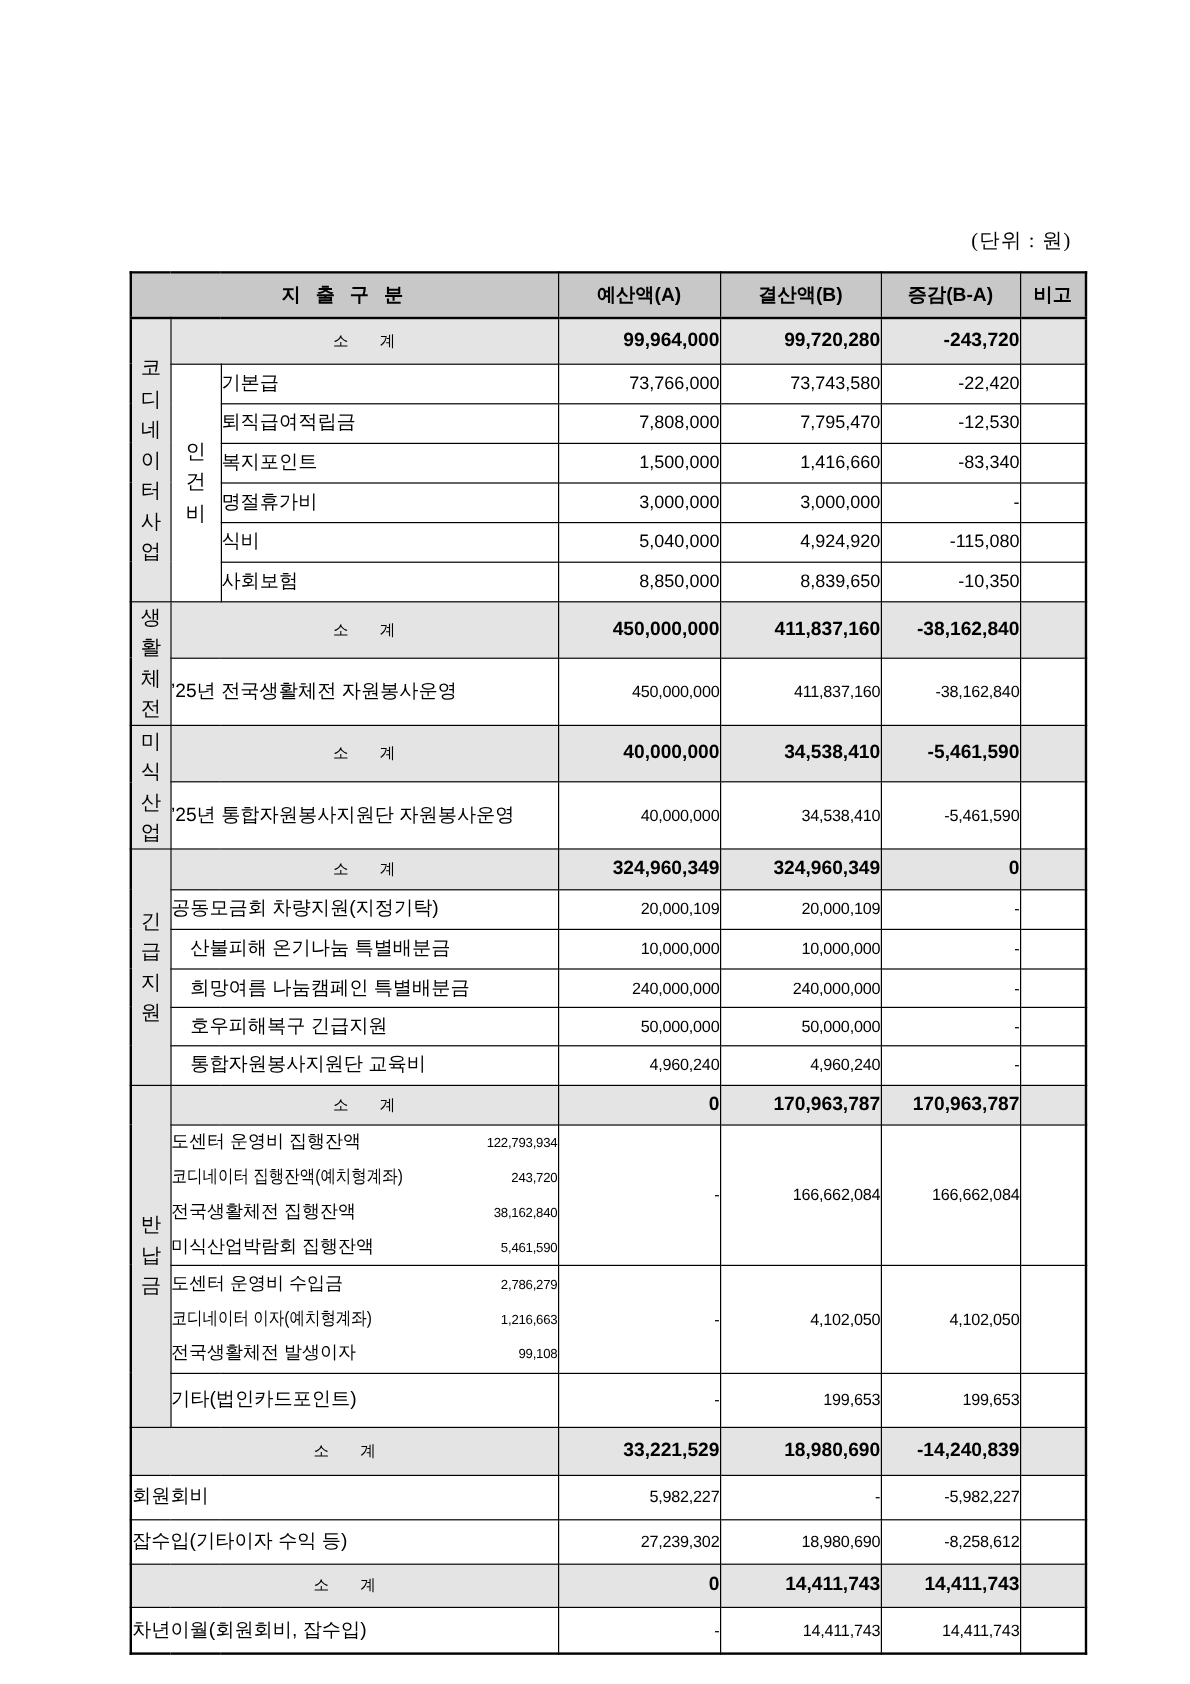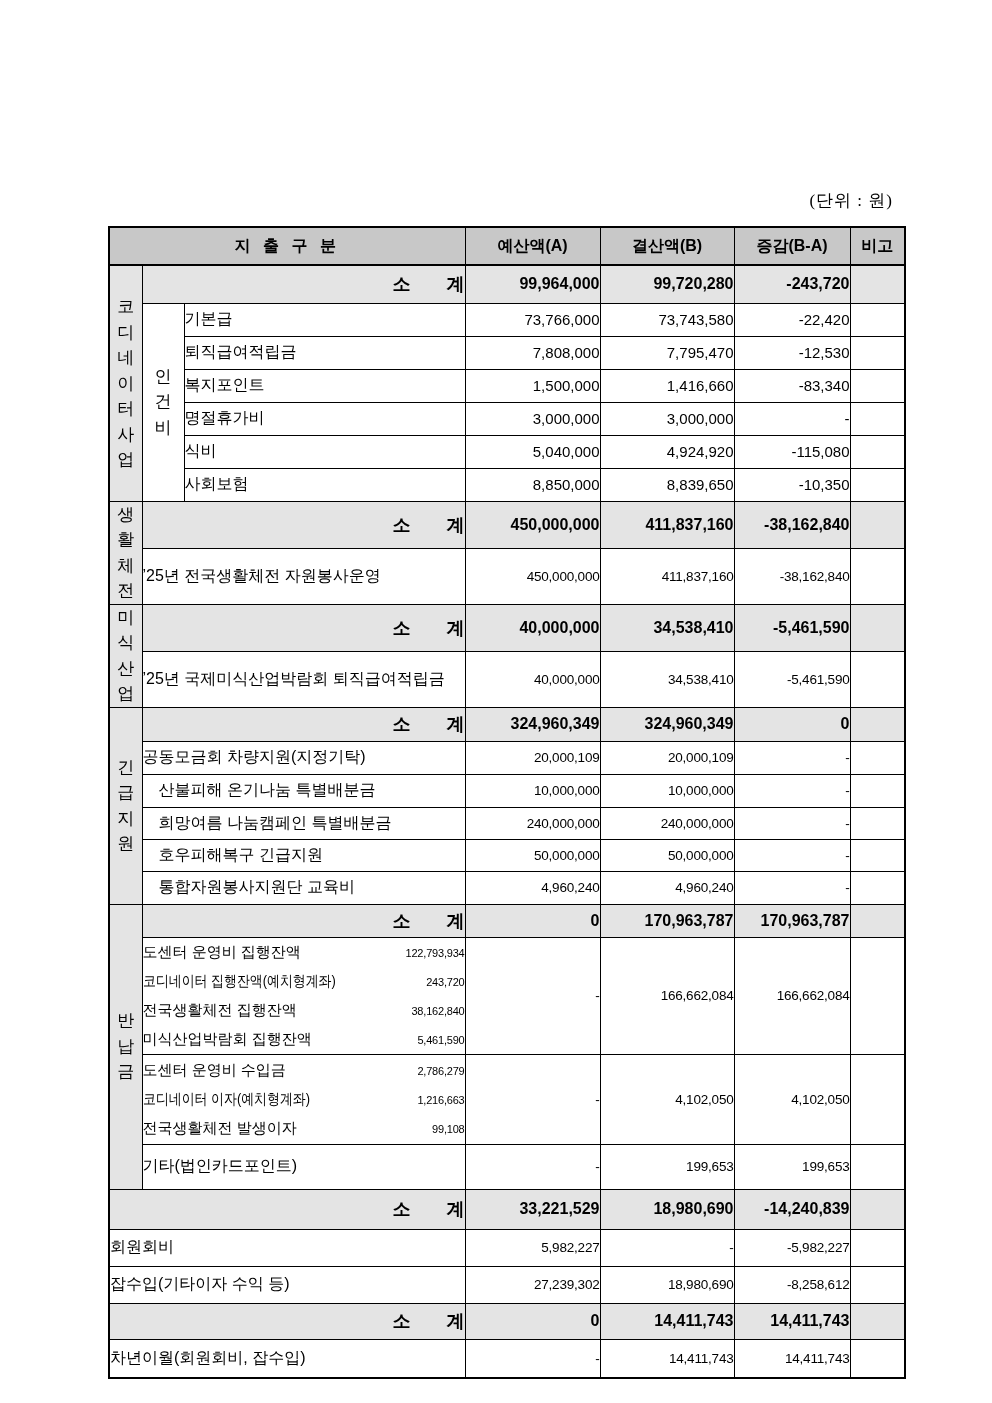--- a/index.html
+++ b/index.html
@@ -37,21 +37,21 @@
   }
   tr.hdr td {
     background: #c8c8c8;
     font-weight: bold;
     font-size: 16px;
     text-align: center;
     border-bottom: 2px solid #000;
   }
   td.cat-hdr { font-size: 17px; letter-spacing: 4px; }
   tr.sub td { background: #e4e4e4; }
-  td.sub-name { text-align: right; font-weight: bold; font-size: 18px; }
+  td.sub-name { text-align: center; font-weight: normal; font-size: 13px; }
   td.name { text-align: left; padding-left: 8px; font-size: 16px; }
   td.n  { text-align: right; padding-right: 8px; font-size: 15px; }
   td.nb { text-align: right; padding-right: 8px; font-size: 16px; font-weight: bold; }
   td.nc { text-align: right; padding-right: 8px; font-size: 13.5px; letter-spacing: -0.2px; }
   td.vlabel { text-align: center; background: #fff; }
   .vtext {
     display: inline-block;
     width: 1.15em;
     word-break: break-all;
     line-height: 1.5;
@@ -167,21 +167,21 @@
 
     <tr class="sub" style="height:40px">
       <td rowspan="2" class="vlabel"><span class="vtext">미식산업</span></td>
       <td colspan="2" class="sub-name">소　　계</td>
       <td class="nb">40,000,000</td>
       <td class="nb">34,538,410</td>
       <td class="nb">-5,461,590</td>
       <td></td>
     </tr>
     <tr style="height:46px">
-      <td colspan="2" class="name">’25년 국제미식산업박람회 퇴직급여적립금</td>
+      <td colspan="2" class="name">’25년 통합자원봉사지원단 자원봉사운영</td>
       <td class="nc">40,000,000</td>
       <td class="nc">34,538,410</td>
       <td class="nc">-5,461,590</td>
       <td></td>
     </tr>
 
     <tr class="sub" style="height:34px">
       <td rowspan="6" class="vlabel"><span class="vtext">긴급지원</span></td>
       <td colspan="2" class="sub-name">소　　계</td>
       <td class="nb">324,960,349</td>

